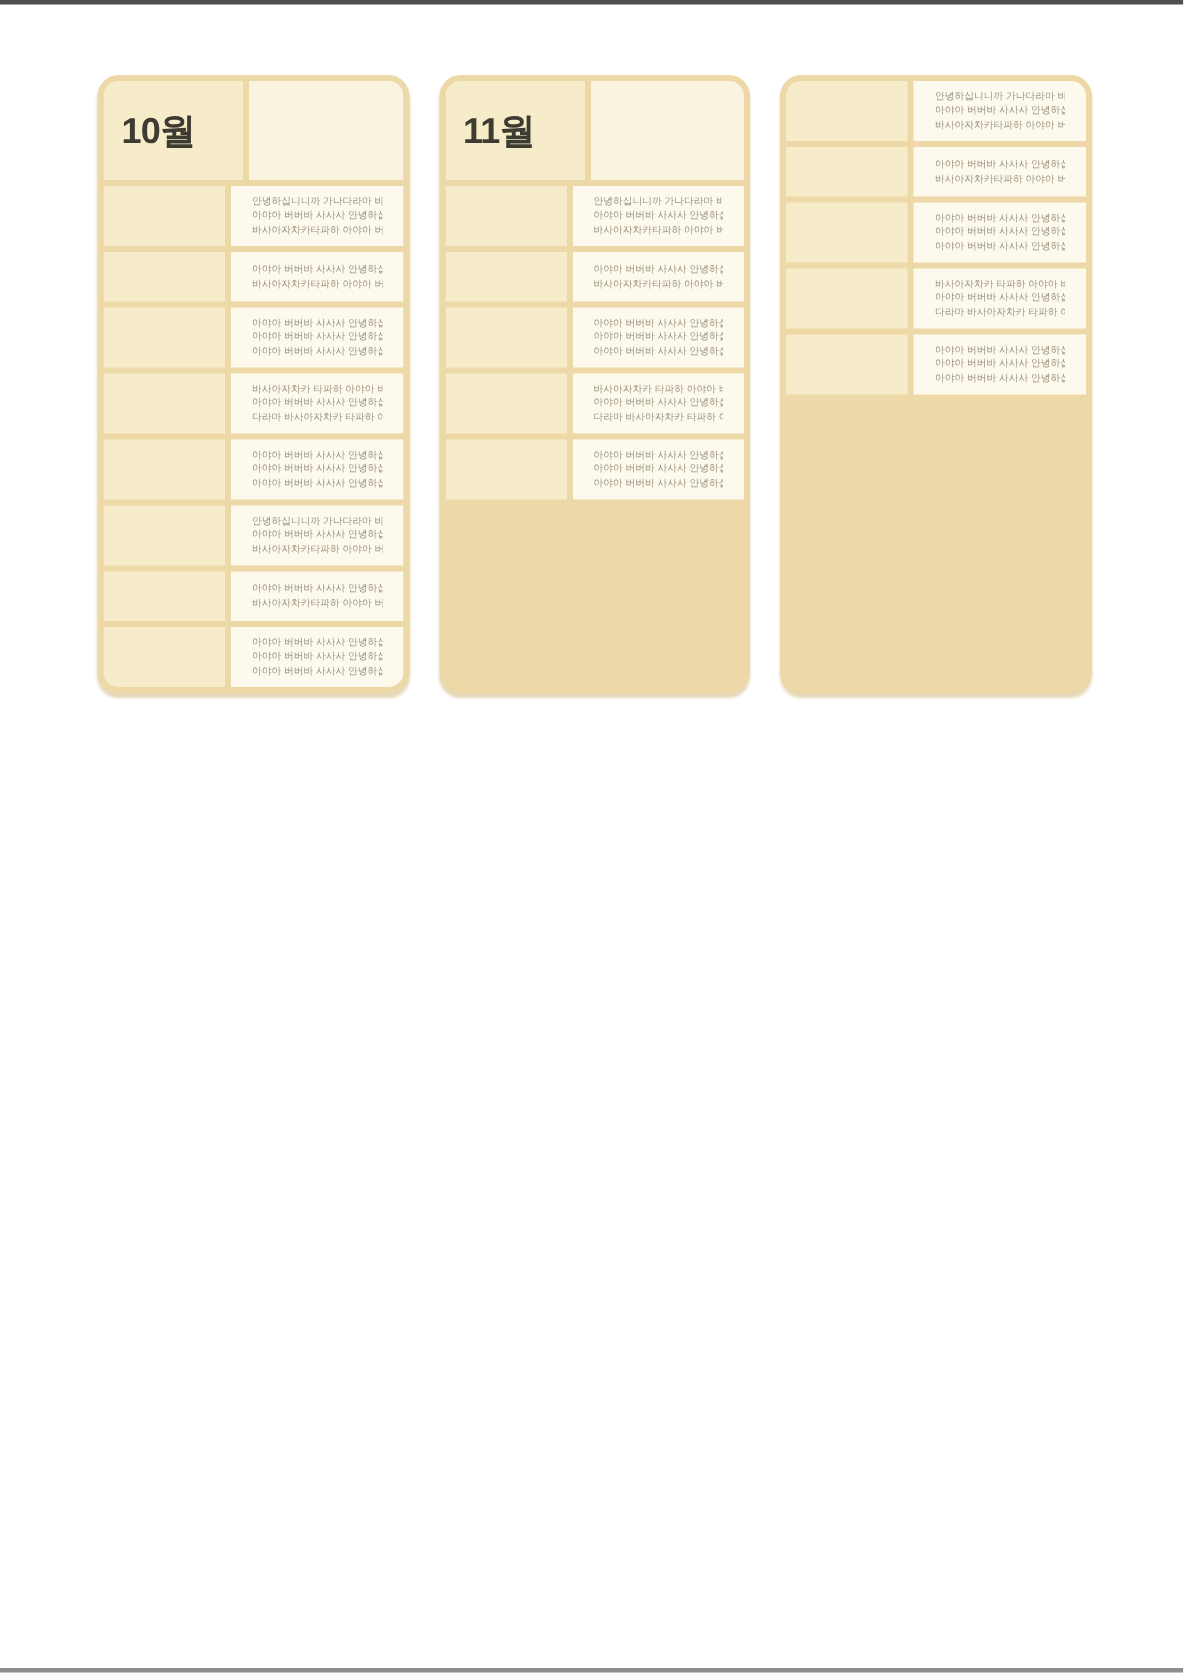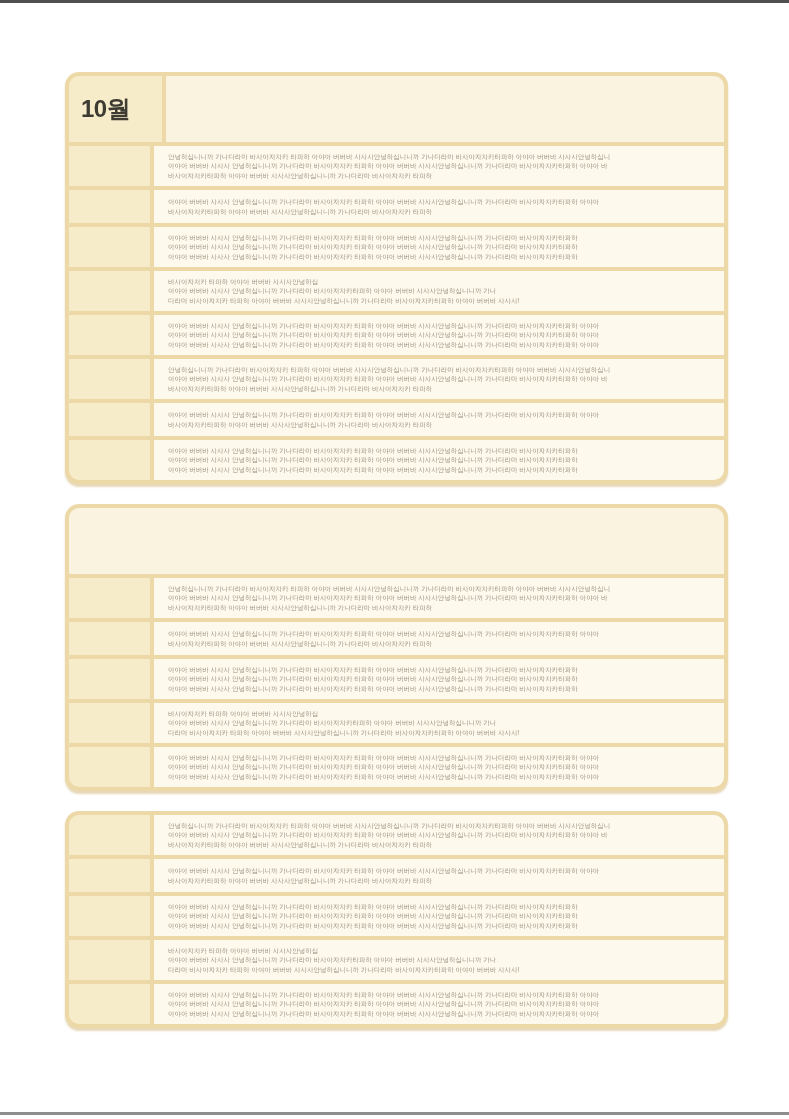--- a/index.html
+++ b/index.html
@@ -23,23 +23,22 @@
   }
   .window-edge.top { top: 0; background: var(--top-edge, #4f4f4f); }
   .window-edge.bottom { top: 1112px; background: var(--bottom-edge, #8e8e8e); }
 
   .cards {
     position: absolute;
     left: 65px;
     top: 50px;
     width: 663px;
     display: flex;
-    flex-direction: column;
+    flex-direction: row;
     gap: 20px;
-    margin-top: 22px;
   }
   .card {
     border: 4px solid var(--card-border, #ecd9a7);
     background: var(--card-border, #ecd9a7);
     border-radius: 14px;
     overflow: hidden;
     display: flex;
     flex-direction: column;
     gap: 4px;
     box-shadow: 0 3px 2px rgba(203, 168, 99, 0.45);
@@ -159,20 +158,23 @@
     <div class="cell-label"></div>
     <div class="cell-content">
             <div class="text-line">아야아 버버바 사사사 안녕하십니니까 가나다라마 바사아자차카 타파하 아야아 버버바 사사사안녕하십니니까 가나다라마 바사아자차카타파하</div>
             <div class="text-line">아야아 버버바 사사사 안녕하십니니까 가나다라마 바사아자차카 타파하 아야아 버버바 사사사안녕하십니니까 가나다라마 바사아자차카타파하</div>
             <div class="text-line">아야아 버버바 사사사 안녕하십니니까 가나다라마 바사아자차카 타파하 아야아 버버바 사사사안녕하십니니까 가나다라마 바사아자차카타파하</div>
           </div>
   </div>
       </section>
       <section class="card">
     <div class="row header">
+      <div class="cell-label">
+        <span>11월</span>
+      </div>
       <div class="cell-content"></div>
     </div>
   <div class="row body lines-3">
     <div class="cell-label"></div>
     <div class="cell-content">
             <div class="text-line">안녕하십니니까 가나다라마 바사아자차카 타파하 아야아 버버바 사사사안녕하십니니까 가나다라마 바사아자차카타파하 아야아 버버바 사사사안녕하십니</div>
             <div class="text-line">아야아 버버바 사사사 안녕하십니니까 가나다라마 바사아자차카 타파하 아야아 버버바 사사사안녕하십니니까 가나다라마 바사아자차카타파하 아야아 바</div>
             <div class="text-line">바사아자차카타파하 아야아 버버바 사사사안녕하십니니까 가나다라마 바사아자차카 타파하</div>
           </div>
   </div>

